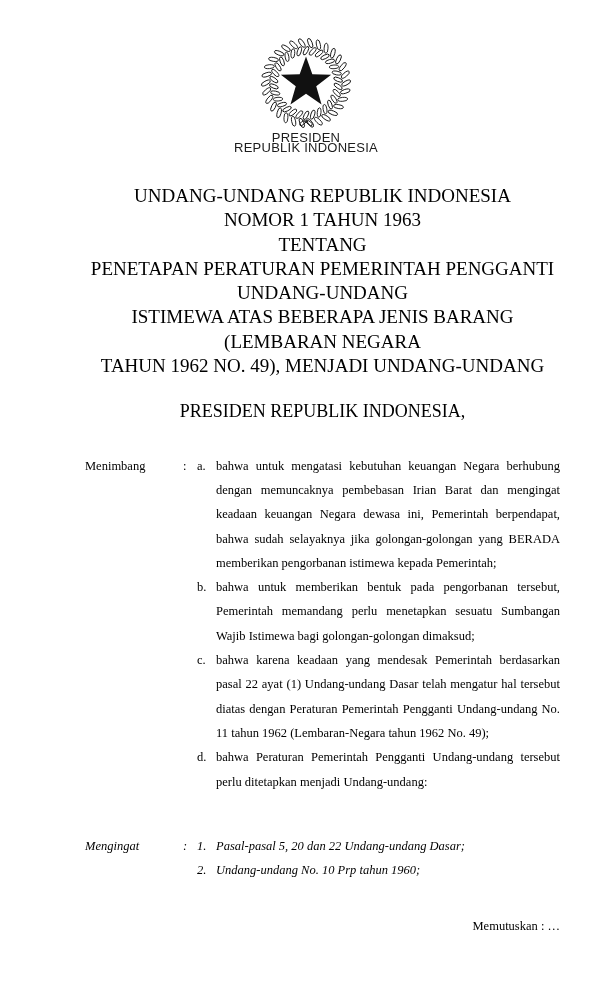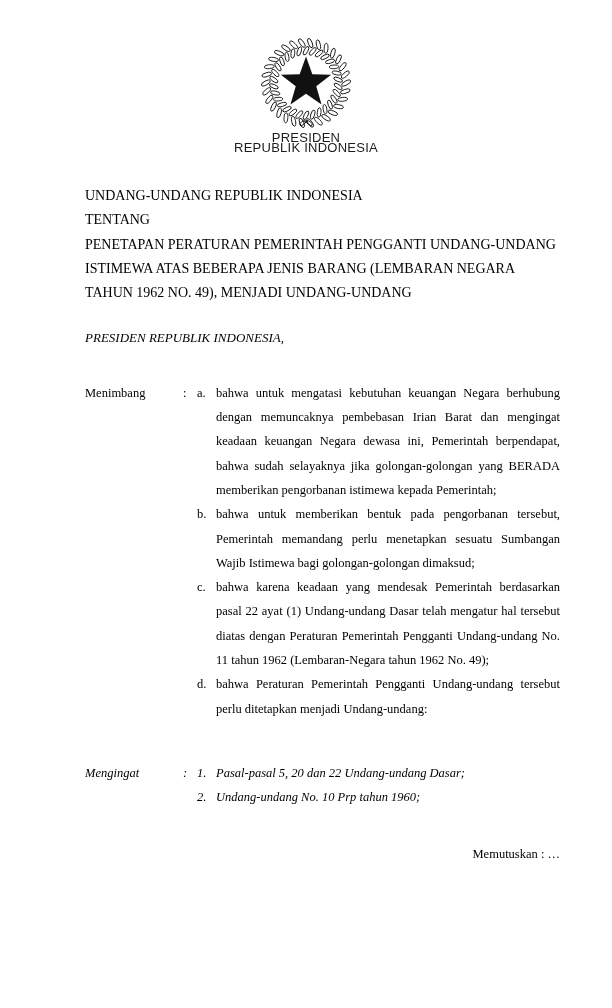--- a/index.html
+++ b/index.html
@@ -26,27 +26,27 @@
     text-align: center;
   }
   .content {
     padding-left: 85px;
     padding-right: 52px;
     font-size: 12.5px;
     line-height: 24.3px;
   }
   .title-block {
     margin-top: 32px;
-    text-align: left;
-    font-size: 14px;
+    text-align: center;
+    font-size: 19px;
   }
   .salutation {
     margin-top: 21px;
-    font-size: 13px;
-    font-style: italic;
+    text-align: center;
+    font-size: 18px;
   }
   .clause { display: flex; align-items: flex-start; }
   .clause-menimbang { margin-top: 30px; }
   .clause-mengingat { margin-top: 40px; font-style: italic; }
   .c-label { width: 98px; flex: none; }
   .c-colon { width: 14px; flex: none; }
   .c-items { flex: 1; min-width: 0; }
   .item { display: flex; align-items: flex-start; }
   .i-marker { width: 19px; flex: none; }
   .i-text { flex: 1; min-width: 0; text-align: justify; }
@@ -134,20 +134,21 @@
     <div class="emblem-caption">
       <div>PRESIDEN</div>
       <div>REPUBLIK INDONESIA</div>
     </div>
   </div>
 
   <div class="content">
 
     <div class="title-block">
       <div>UNDANG-UNDANG REPUBLIK INDONESIA</div>
+      <div>NOMOR 1 TAHUN 1963</div>
       <div>TENTANG</div>
       <div>PENETAPAN PERATURAN PEMERINTAH PENGGANTI UNDANG-UNDANG</div>
       <div>ISTIMEWA ATAS BEBERAPA JENIS BARANG (LEMBARAN NEGARA</div>
       <div>TAHUN 1962 NO. 49), MENJADI UNDANG-UNDANG</div>
     </div>
 
     <div class="salutation">PRESIDEN REPUBLIK INDONESIA,</div>
 
     <div class="clause clause-menimbang">
       <div class="c-label">Menimbang</div>

